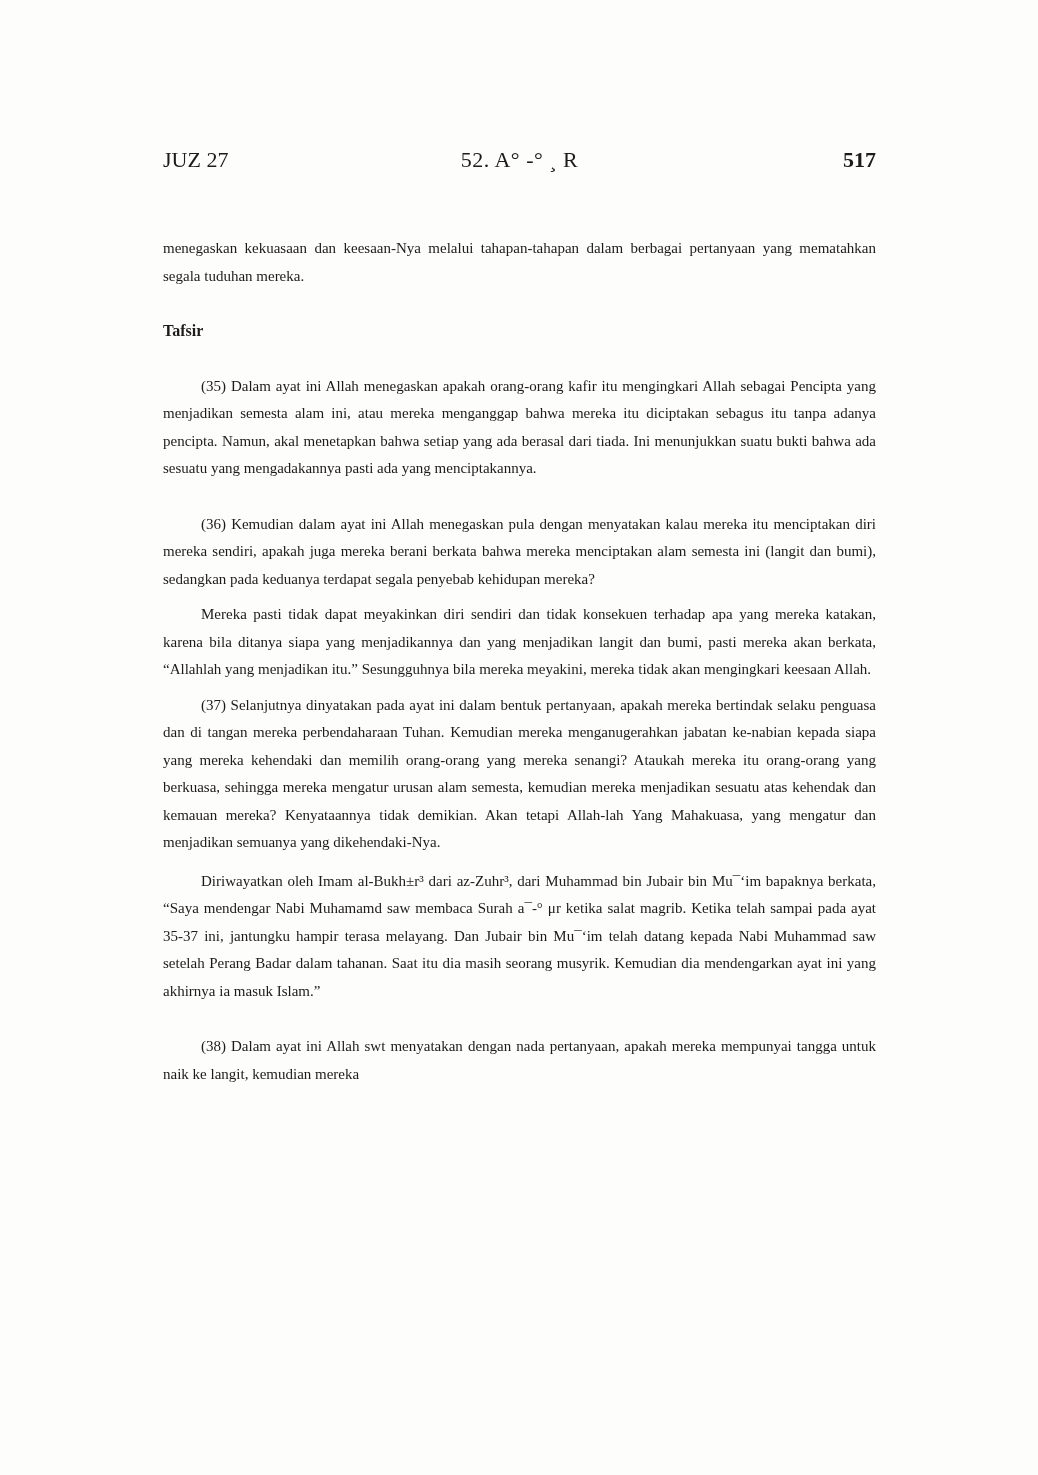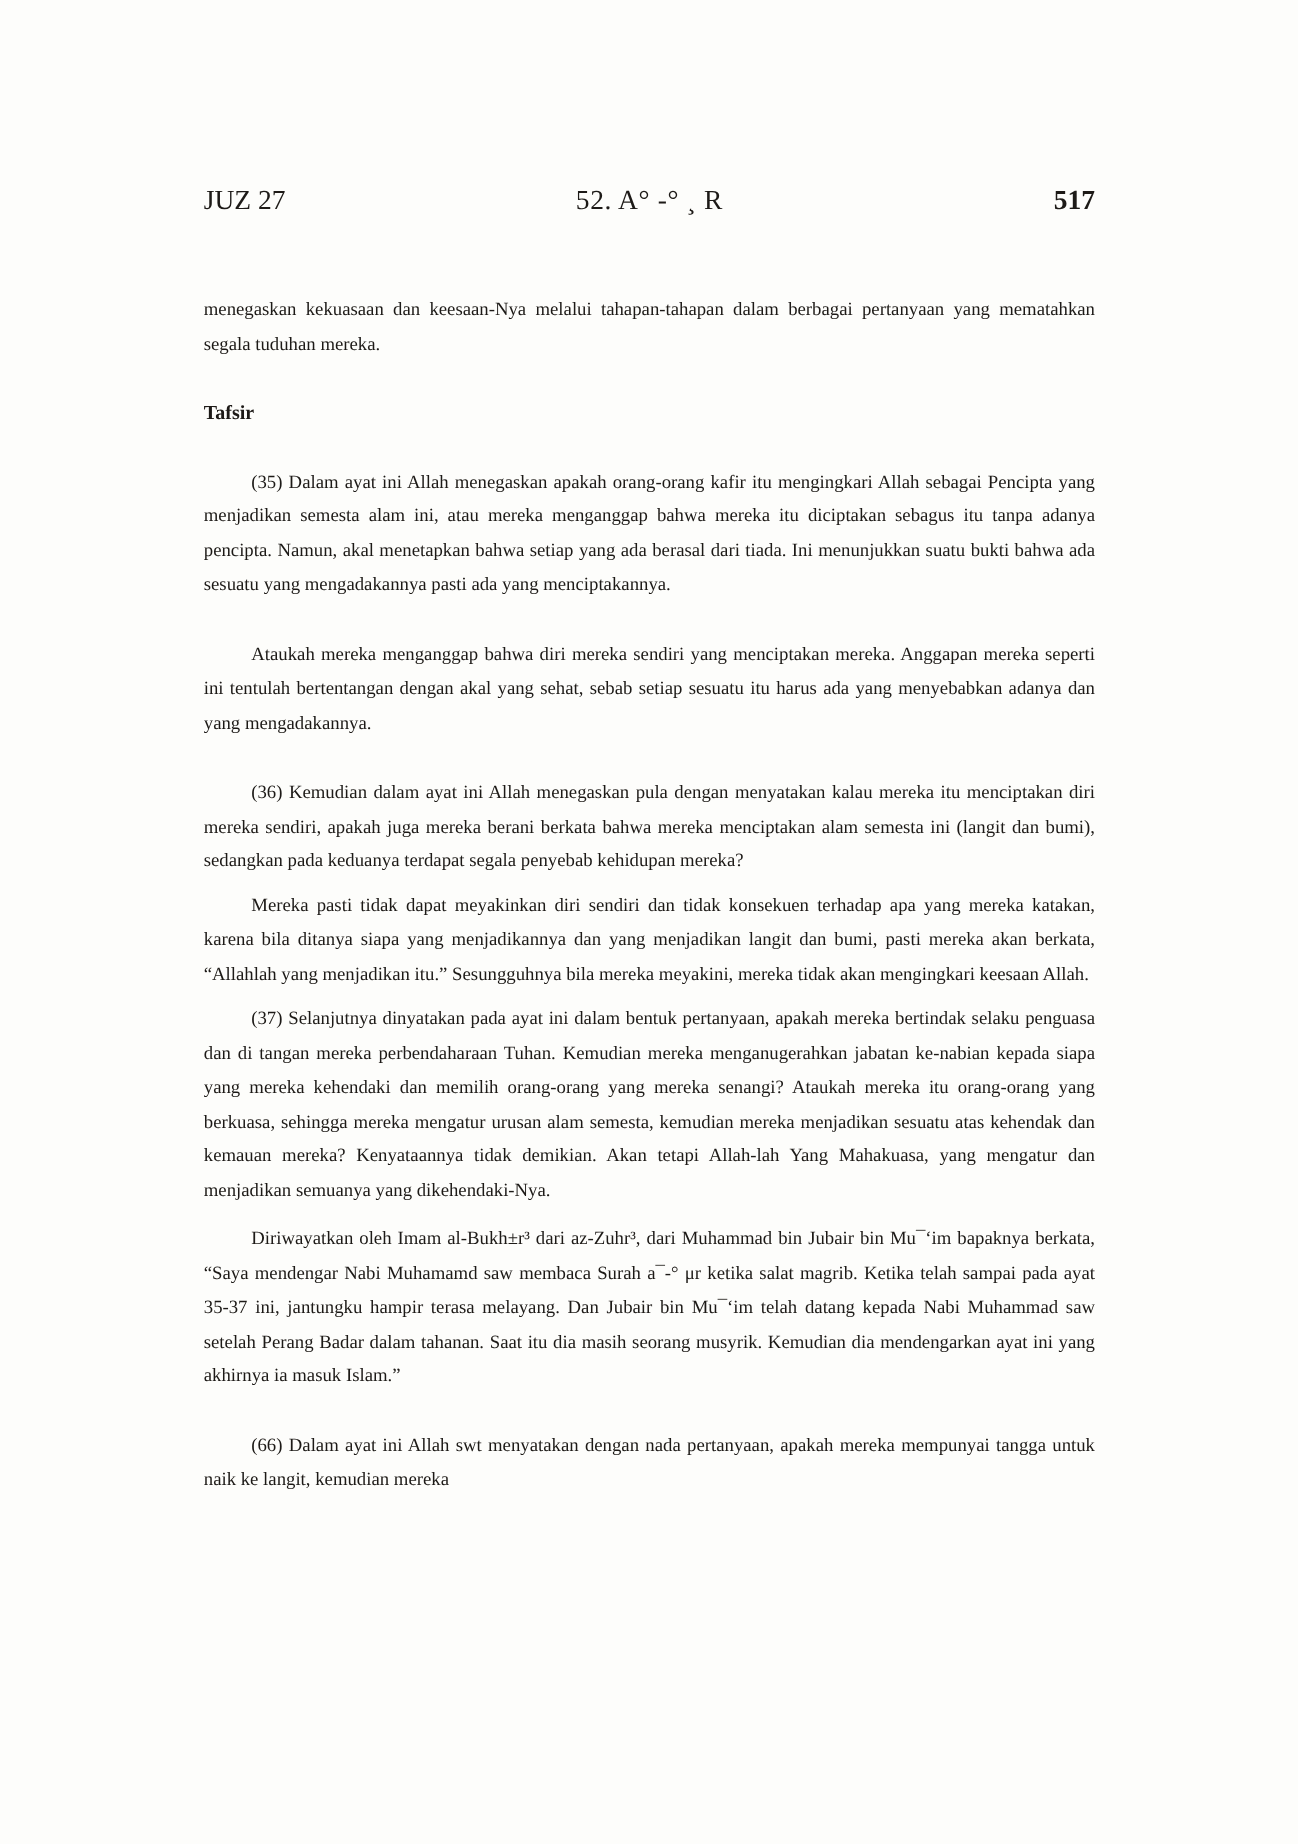--- a/index.html
+++ b/index.html
@@ -58,26 +58,25 @@
   </div>
 
   <div class="content">
 
     <p class="noindent">menegaskan kekuasaan dan keesaan-Nya melalui tahapan-tahapan dalam berbagai pertanyaan yang mematahkan segala tuduhan mereka.</p>
 
     <h2 class="tafsir-heading">Tafsir</h2>
 
     <p class="indent">(35) Dalam ayat ini Allah menegaskan apakah orang-orang kafir itu mengingkari Allah sebagai Pencipta yang menjadikan semesta alam ini, atau mereka menganggap bahwa mereka itu diciptakan sebagus itu tanpa adanya pencipta. Namun, akal menetapkan bahwa setiap yang ada berasal dari tiada. Ini menunjukkan suatu bukti bahwa ada sesuatu yang mengadakannya pasti ada yang menciptakannya.</p>
 
-    <p class="indent">Ataukah mereka menganggap bahwa diri mereka sendiri yang menciptakan mereka. Anggapan mereka seperti ini tentulah bertentangan dengan akal yang sehat, sebab setiap sesuatu itu harus ada yang menyebabkan adanya dan yang mengadakannya.</p>
 
     <p class="indent">(36) Kemudian dalam ayat ini Allah menegaskan pula dengan menyatakan kalau mereka itu menciptakan diri mereka sendiri, apakah juga mereka berani berkata bahwa mereka menciptakan alam semesta ini (langit dan bumi), sedangkan pada keduanya terdapat segala penyebab kehidupan mereka?</p>
 
     <p class="indent gap-sm">Mereka pasti tidak dapat meyakinkan diri sendiri dan tidak konsekuen terhadap apa yang mereka katakan, karena bila ditanya siapa yang menjadikannya dan yang menjadikan langit dan bumi, pasti mereka akan berkata, “Allahlah yang menjadikan itu.” Sesungguhnya bila mereka meyakini, mereka tidak akan mengingkari keesaan Allah.</p>
 
     <p class="indent gap-sm">(37) Selanjutnya dinyatakan pada ayat ini dalam bentuk pertanyaan, apakah mereka bertindak selaku penguasa dan di tangan mereka perbendaharaan Tuhan. Kemudian mereka menganugerahkan jabatan ke-nabian kepada siapa yang mereka kehendaki dan memilih orang-orang yang mereka senangi? Ataukah mereka itu orang-orang yang berkuasa, sehingga mereka mengatur urusan alam semesta, kemudian mereka menjadikan sesuatu atas kehendak dan kemauan mereka? Kenyataannya tidak demikian. Akan tetapi Allah-lah Yang Mahakuasa, yang mengatur dan menjadikan semuanya yang dikehendaki-Nya.</p>
 
     <p class="indent gap-md">Diriwayatkan oleh Imam al-Bukh±r³ dari az-Zuhr³, dari Muhammad bin Jubair bin Mu¯‘im bapaknya berkata, “Saya mendengar Nabi Muhamamd saw membaca Surah a¯-° μr ketika salat magrib. Ketika telah sampai pada ayat 35-37 ini, jantungku hampir terasa melayang. Dan Jubair bin Mu¯‘im telah datang kepada Nabi Muhammad saw setelah Perang Badar dalam tahanan. Saat itu dia masih seorang musyrik. Kemudian dia mendengarkan ayat ini yang akhirnya ia masuk Islam.”</p>
 
-    <p class="indent">(66) Dalam ayat ini Allah swt menyatakan dengan nada pertanyaan, apakah mereka mempunyai tangga untuk naik ke langit, kemudian mereka</p>
+    <p class="indent">(38) Dalam ayat ini Allah swt menyatakan dengan nada pertanyaan, apakah mereka mempunyai tangga untuk naik ke langit, kemudian mereka</p>
 
   </div>
 </div>
 
 </body></html>

